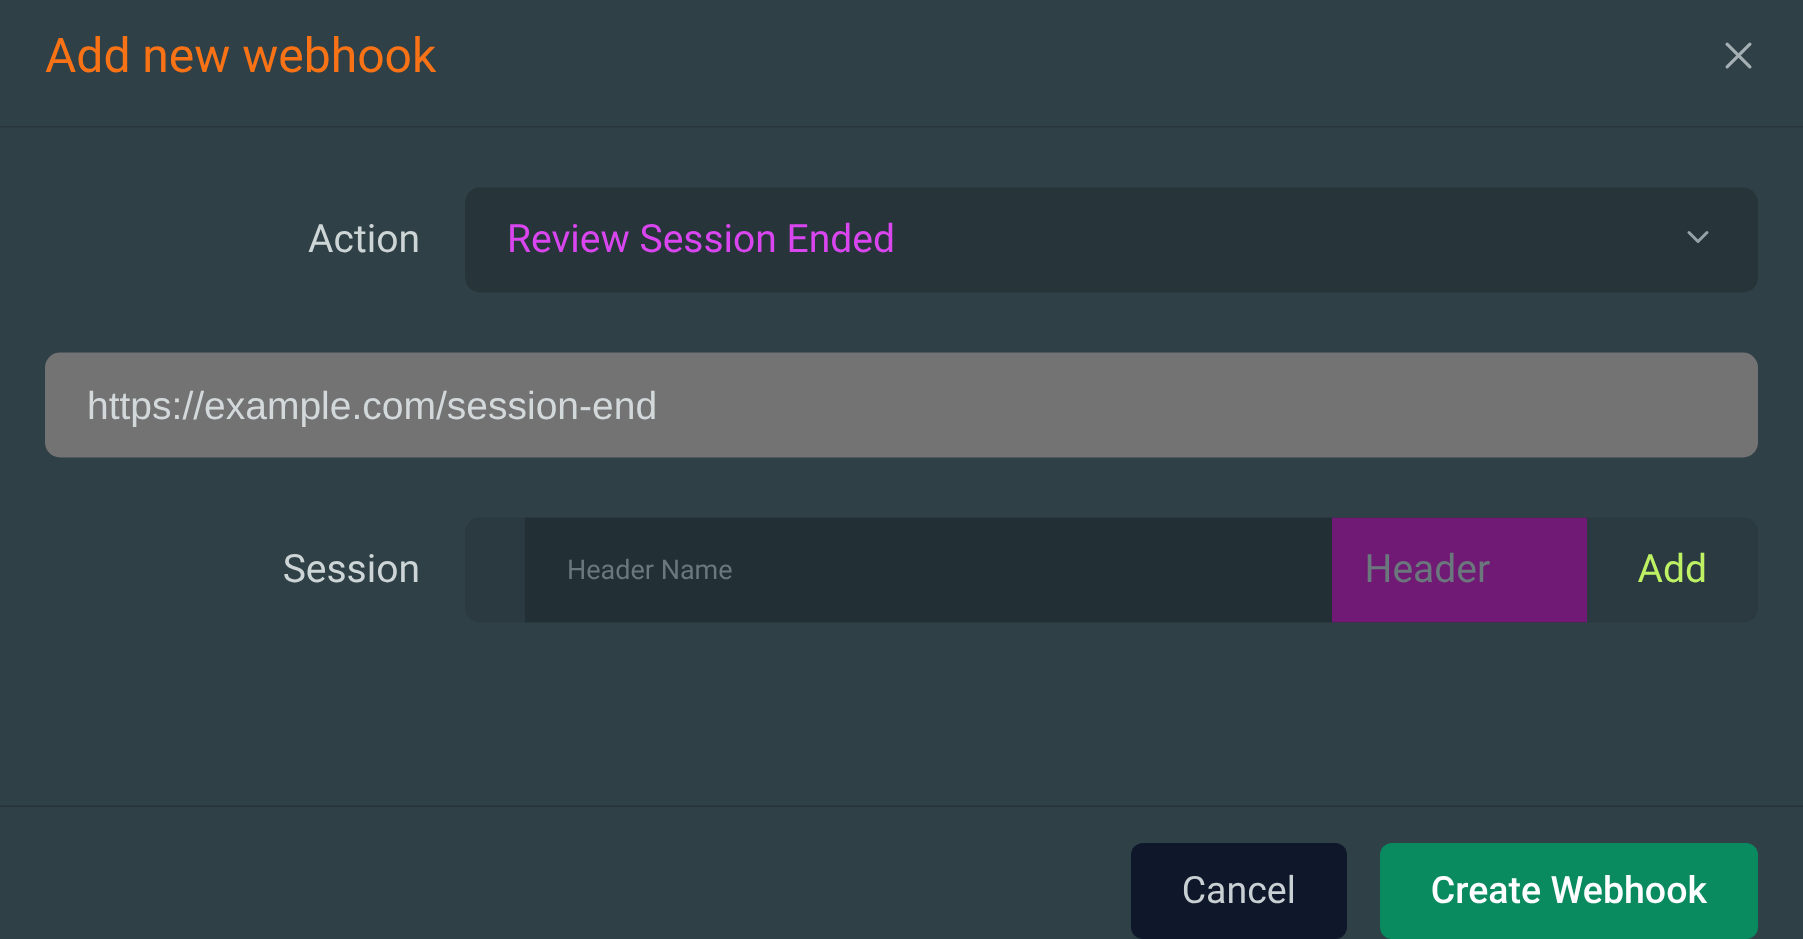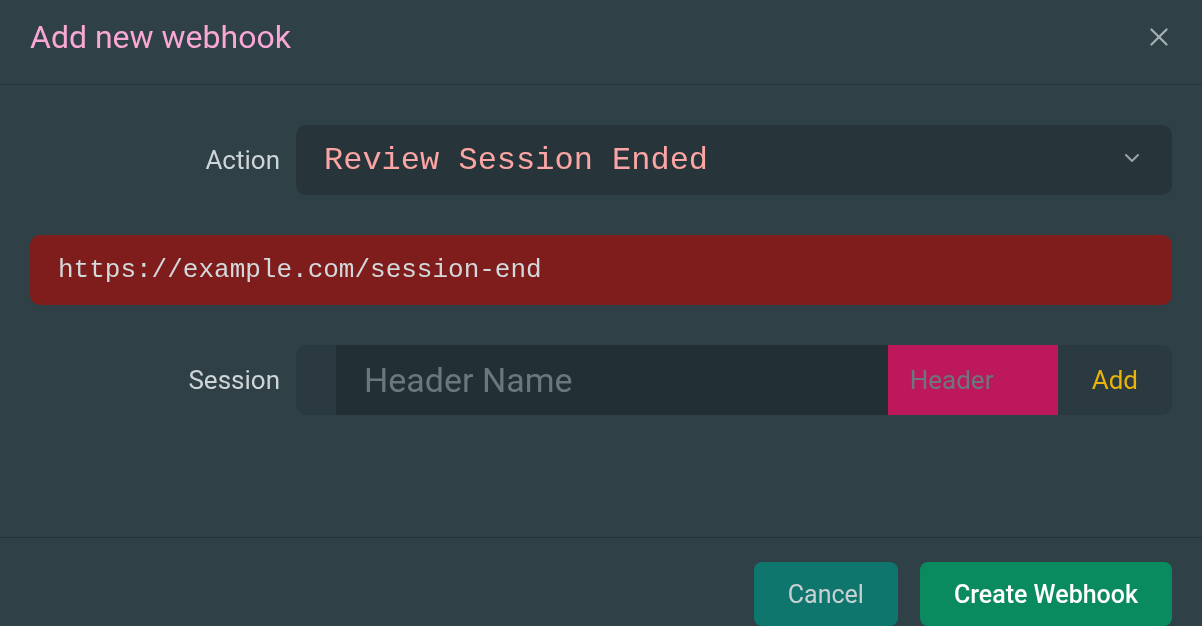--- a/index.html
+++ b/index.html
@@ -22,21 +22,21 @@
       flex-direction: column;
     }
     .modal-header {
       display: flex;
       align-items: center;
       justify-content: space-between;
       padding: 18px 30px 28px 30px;
       border-bottom: 1px solid rgba(0,0,0,0.15);
     }
     .modal-title {
-      color: #f9a8d4;
+      color: #f97316;
       font-size: 32px;
       font-weight: 400;
     }
     .close-icon {
       color: #a5b0b4;
       cursor: pointer;
       display: flex;
       align-items: center;
       justify-content: center;
     }
@@ -47,21 +47,21 @@
     .modal-body {
       flex: 1;
       padding: 40px 30px 30px 30px;
       display: flex;
       flex-direction: column;
       gap: 40px;
     }
     .form-row {
       display: flex;
       align-items: center;
-      gap: 16px;
+      gap: 30px;
     }
     .form-label {
       width: 250px;
       text-align: right;
       color: #ced5d7;
       font-size: 26px;
       font-weight: 400;
       flex-shrink: 0;
     }
     .select-wrap {
@@ -69,85 +69,84 @@
       background: #27353b;
       border-radius: 10px;
       height: 70px;
       display: flex;
       align-items: center;
       justify-content: space-between;
       padding: 0 28px;
       cursor: pointer;
     }
     .select-value {
-      color: #fca5a5;
-      font-size: 32px;
-      font-family: Liberation Mono, monospace;
+      color: #d946ef;
+      font-size: 26px;
     }
     .chevron-icon {
       color: #98a3a7;
     }
     .chevron-icon svg {
       width: 24px;
       height: 24px;
     }
     .text-input {
       flex: 1;
-      background: #7f1d1d;
+      background: #737373;
       border: none;
       border-radius: 10px;
       height: 70px;
       padding: 0 28px;
       color: #d3d9db;
       font-size: 26px;
       outline: none;
-      font-family: Liberation Mono, monospace;
+      font-family: Liberation Sans, sans-serif;
     }
     .text-input::placeholder {
       color: #6a777c;
     }
     .headers-group {
       flex: 1;
       display: flex;
       align-items: stretch;
       background: #2b3a40;
       border-radius: 10px;
       height: 70px;
       overflow: hidden;
     }
     .headers-group .header-name-input {
       flex: 1;
       background: #222f34;
       border: none;
       margin: 0 0 0 40px;
       padding: 0 28px;
       color: #d3d9db;
-      font-size: 34px;
+      font-size: 18px;
       outline: none;
       font-family: inherit;
       min-width: 0;
     }
     .headers-group .header-value-input {
       width: 170px;
-      background: #be185d;
+      background: #701a75;
       border: none;
       padding: 0 22px;
       color: #d3d9db;
       font-size: 26px;
       outline: none;
       font-family: inherit;
       min-width: 0;
     }
     .headers-group input::placeholder {
       color: #6a777c;
     }
     .add-button {
       background: transparent;
       border: none;
-      color: #eab308;
+      color: #bef264;
       font-size: 26px;
       padding: 0 34px;
       cursor: pointer;
       font-family: inherit;
     }
     .modal-footer {
       display: flex;
       justify-content: flex-end;
       align-items: center;
       gap: 22px;
@@ -160,21 +159,21 @@
       font-size: 25px;
       padding: 0 34px;
       border: none;
       cursor: pointer;
       font-family: inherit;
       display: flex;
       align-items: center;
       justify-content: center;
     }
     .btn-cancel {
-      background: #0f766e;
+      background: #0f172a;
       color: #c9d0d3;
     }
     .btn-primary {
       background: #0a8a5f;
       color: #ffffff;
       font-weight: 500;
     }
   </style>
 </head>
 <body>

